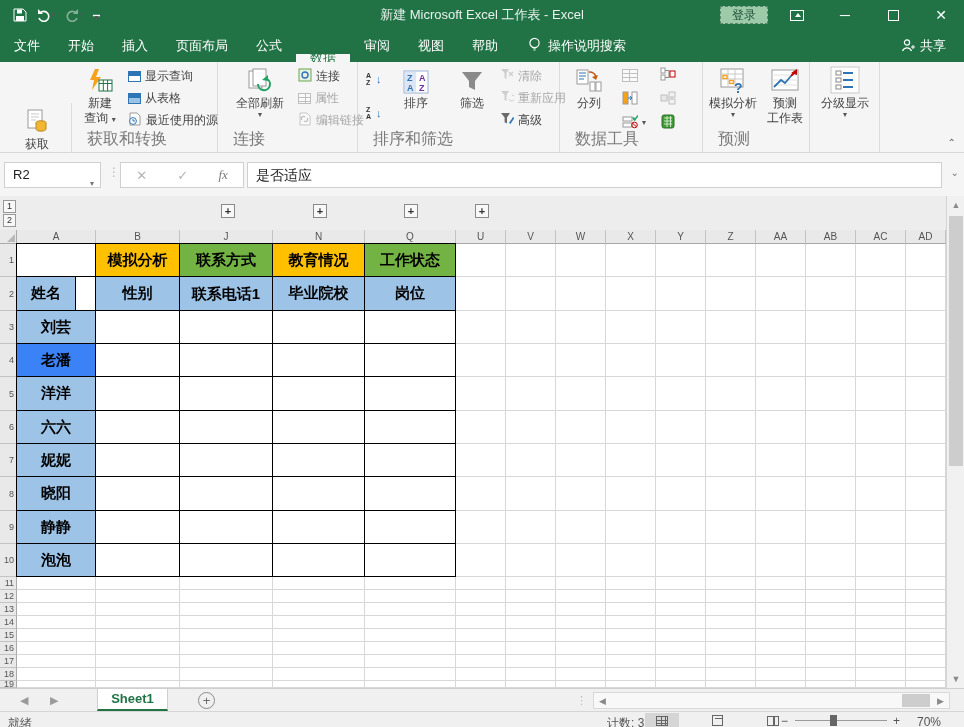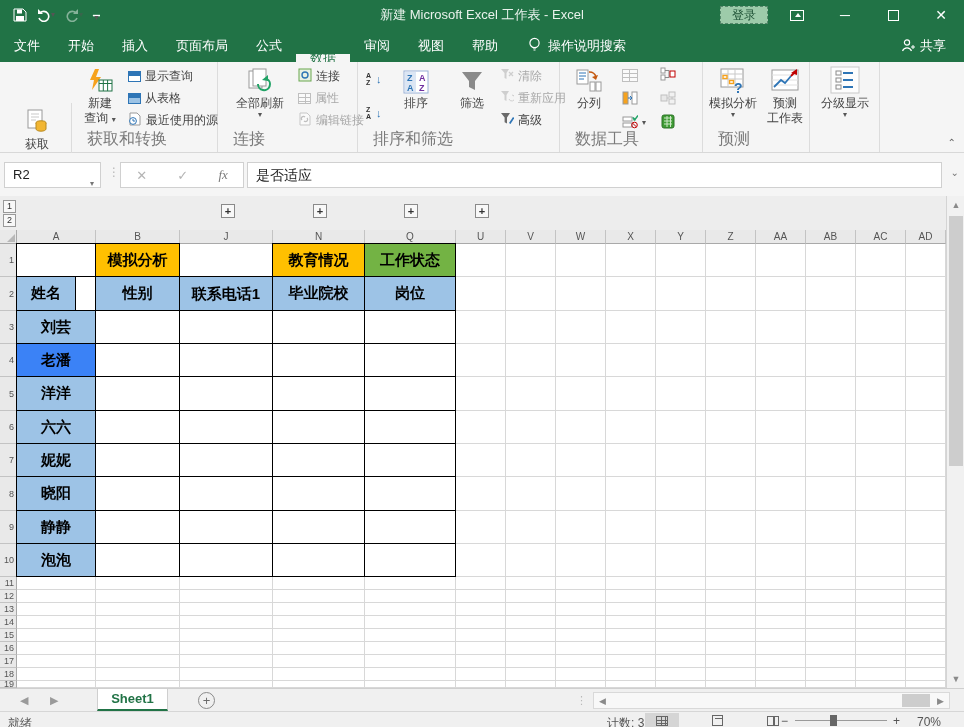--- a/index.html
+++ b/index.html
@@ -512,20 +512,21 @@
       <div class="hline" style="left: 17px; top: 372px; width: 929px;"></div>
       <div class="hline" style="left: 17px; top: 385px; width: 929px;"></div>
       <div class="hline" style="left: 17px; top: 398px; width: 929px;"></div>
       <div class="hline" style="left: 17px; top: 411px; width: 929px;"></div>
       <div class="hline" style="left: 17px; top: 424px; width: 929px;"></div>
       <div class="hline" style="left: 17px; top: 437px; width: 929px;"></div>
       <div class="hline" style="left: 17px; top: 450px; width: 929px;"></div>
       <div class="hline" style="left: 17px; top: 457px; width: 929px;"></div>
       <div class="tcell" style="left: 16px; top: 13px; width: 80px; height: 34px; background: rgb(255, 255, 255);"></div>
       <div class="tcell" style="left: 95px; top: 13px; width: 85px; height: 34px; background: rgb(255, 192, 0); font-weight: bold;">模拟分析</div>
+      <div class="tcell" style="left: 179px; top: 13px; width: 94px; height: 34px; background: rgb(115, 179, 68); font-weight: bold;">联系方式</div>
       <div class="tcell" style="left: 272px; top: 13px; width: 93px; height: 34px; background: rgb(255, 192, 0); font-weight: bold;">教育情况</div>
       <div class="tcell" style="left: 364px; top: 13px; width: 92px; height: 34px; background: rgb(115, 179, 68); font-weight: bold;">工作状态</div>
       <div class="tcell" style="left: 16px; top: 46px; width: 60px; height: 35px; background: rgb(157, 195, 230); font-weight: bold;">姓名</div>
       <div class="tcell" style="left: 95px; top: 46px; width: 85px; height: 35px; background: rgb(157, 195, 230); font-weight: bold;">性别</div>
       <div class="tcell" style="left: 179px; top: 46px; width: 94px; height: 37px; background: rgb(157, 195, 230); font-weight: bold;">联系电话1</div>
       <div class="tcell" style="left: 272px; top: 46px; width: 93px; height: 35px; background: rgb(157, 195, 230); font-weight: bold;">毕业院校</div>
       <div class="tcell" style="left: 364px; top: 46px; width: 92px; height: 35px; background: rgb(157, 195, 230); font-weight: bold;">岗位</div>
       <div class="tcell" style="left: 16px; top: 80px; width: 80px; height: 34px; background: rgb(157, 195, 230); font-weight: bold;">刘芸</div>
       <div class="tcell" style="left: 95px; top: 80px; width: 85px; height: 34px; background: rgb(255, 255, 255);"></div>
       <div class="tcell" style="left: 179px; top: 80px; width: 94px; height: 34px; background: rgb(255, 255, 255);"></div>

